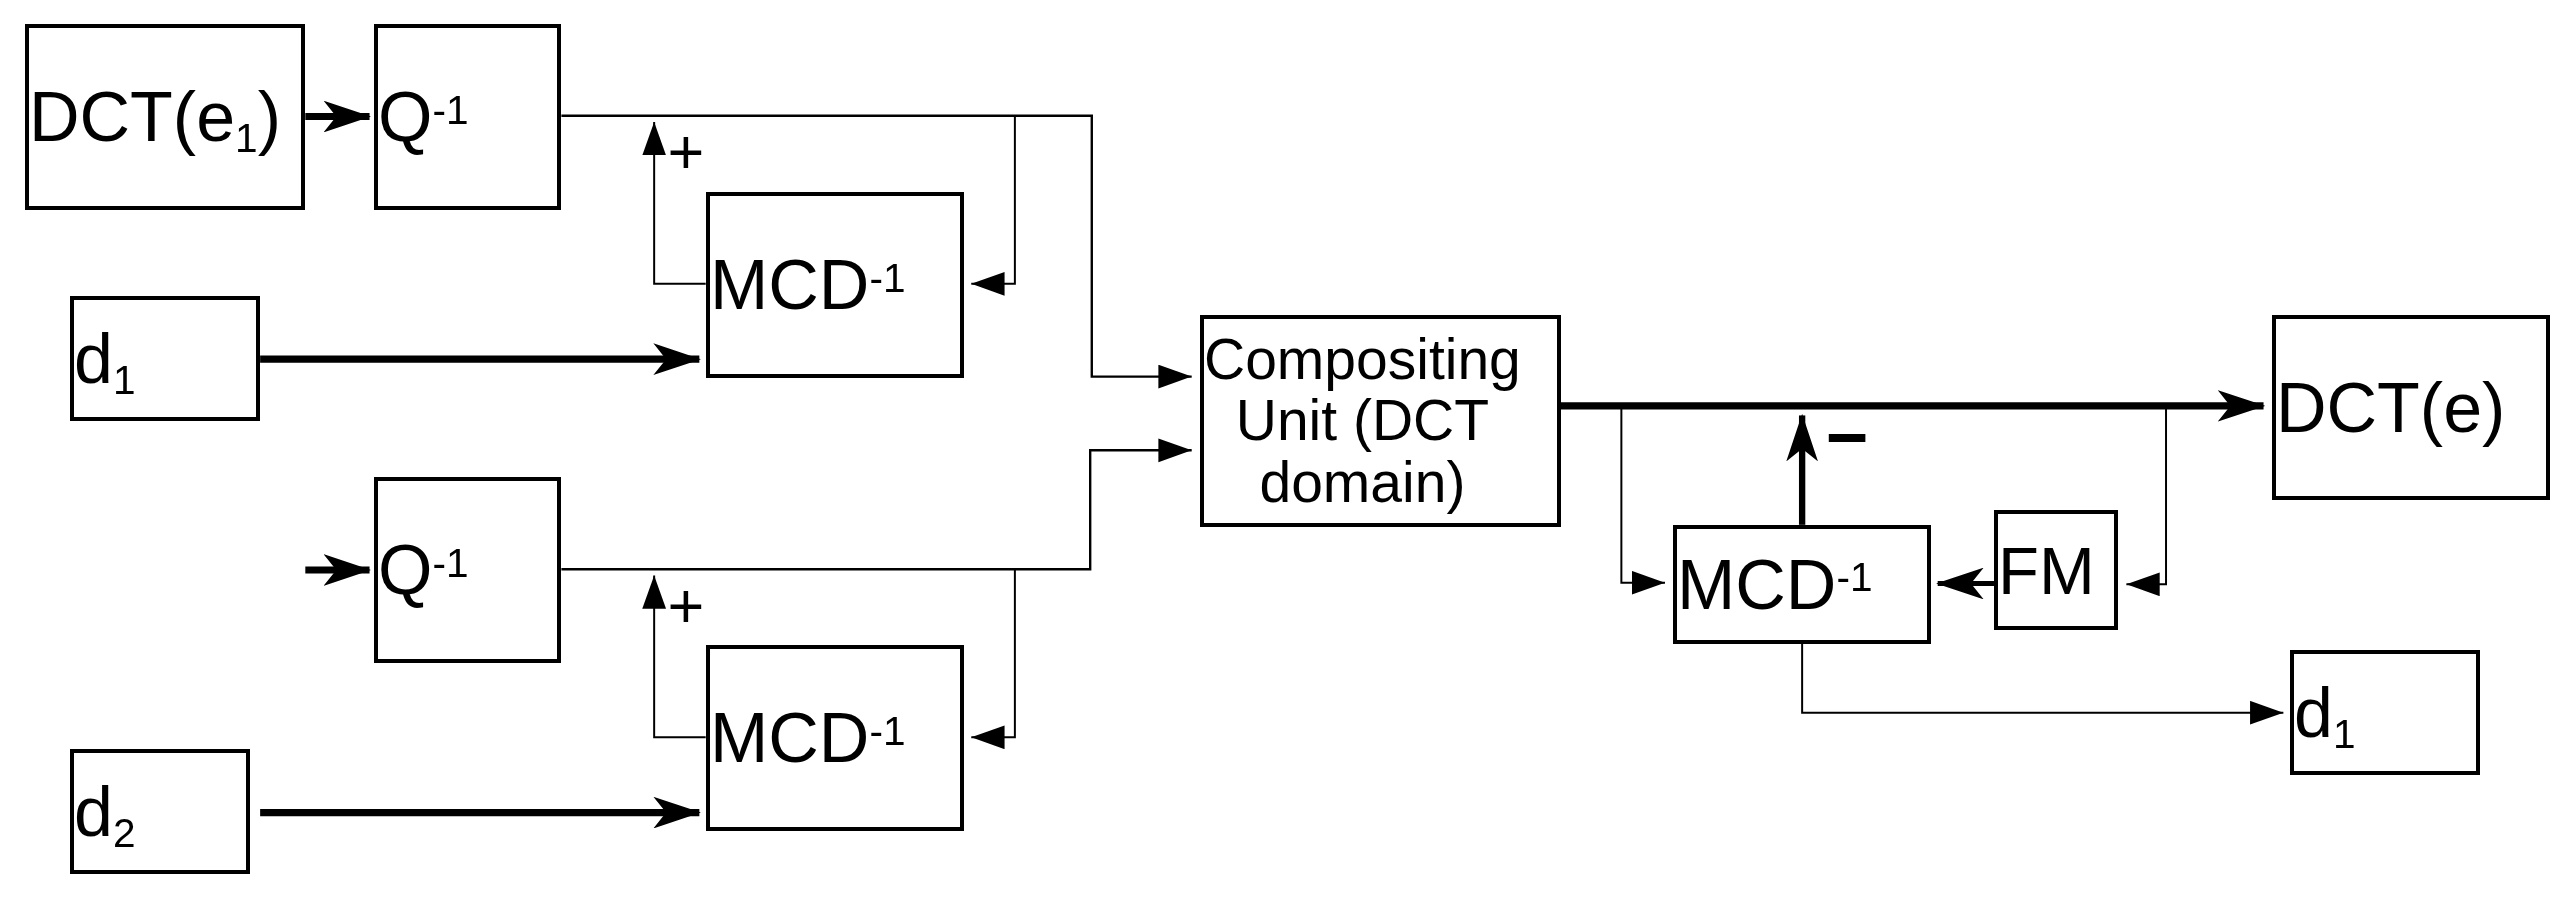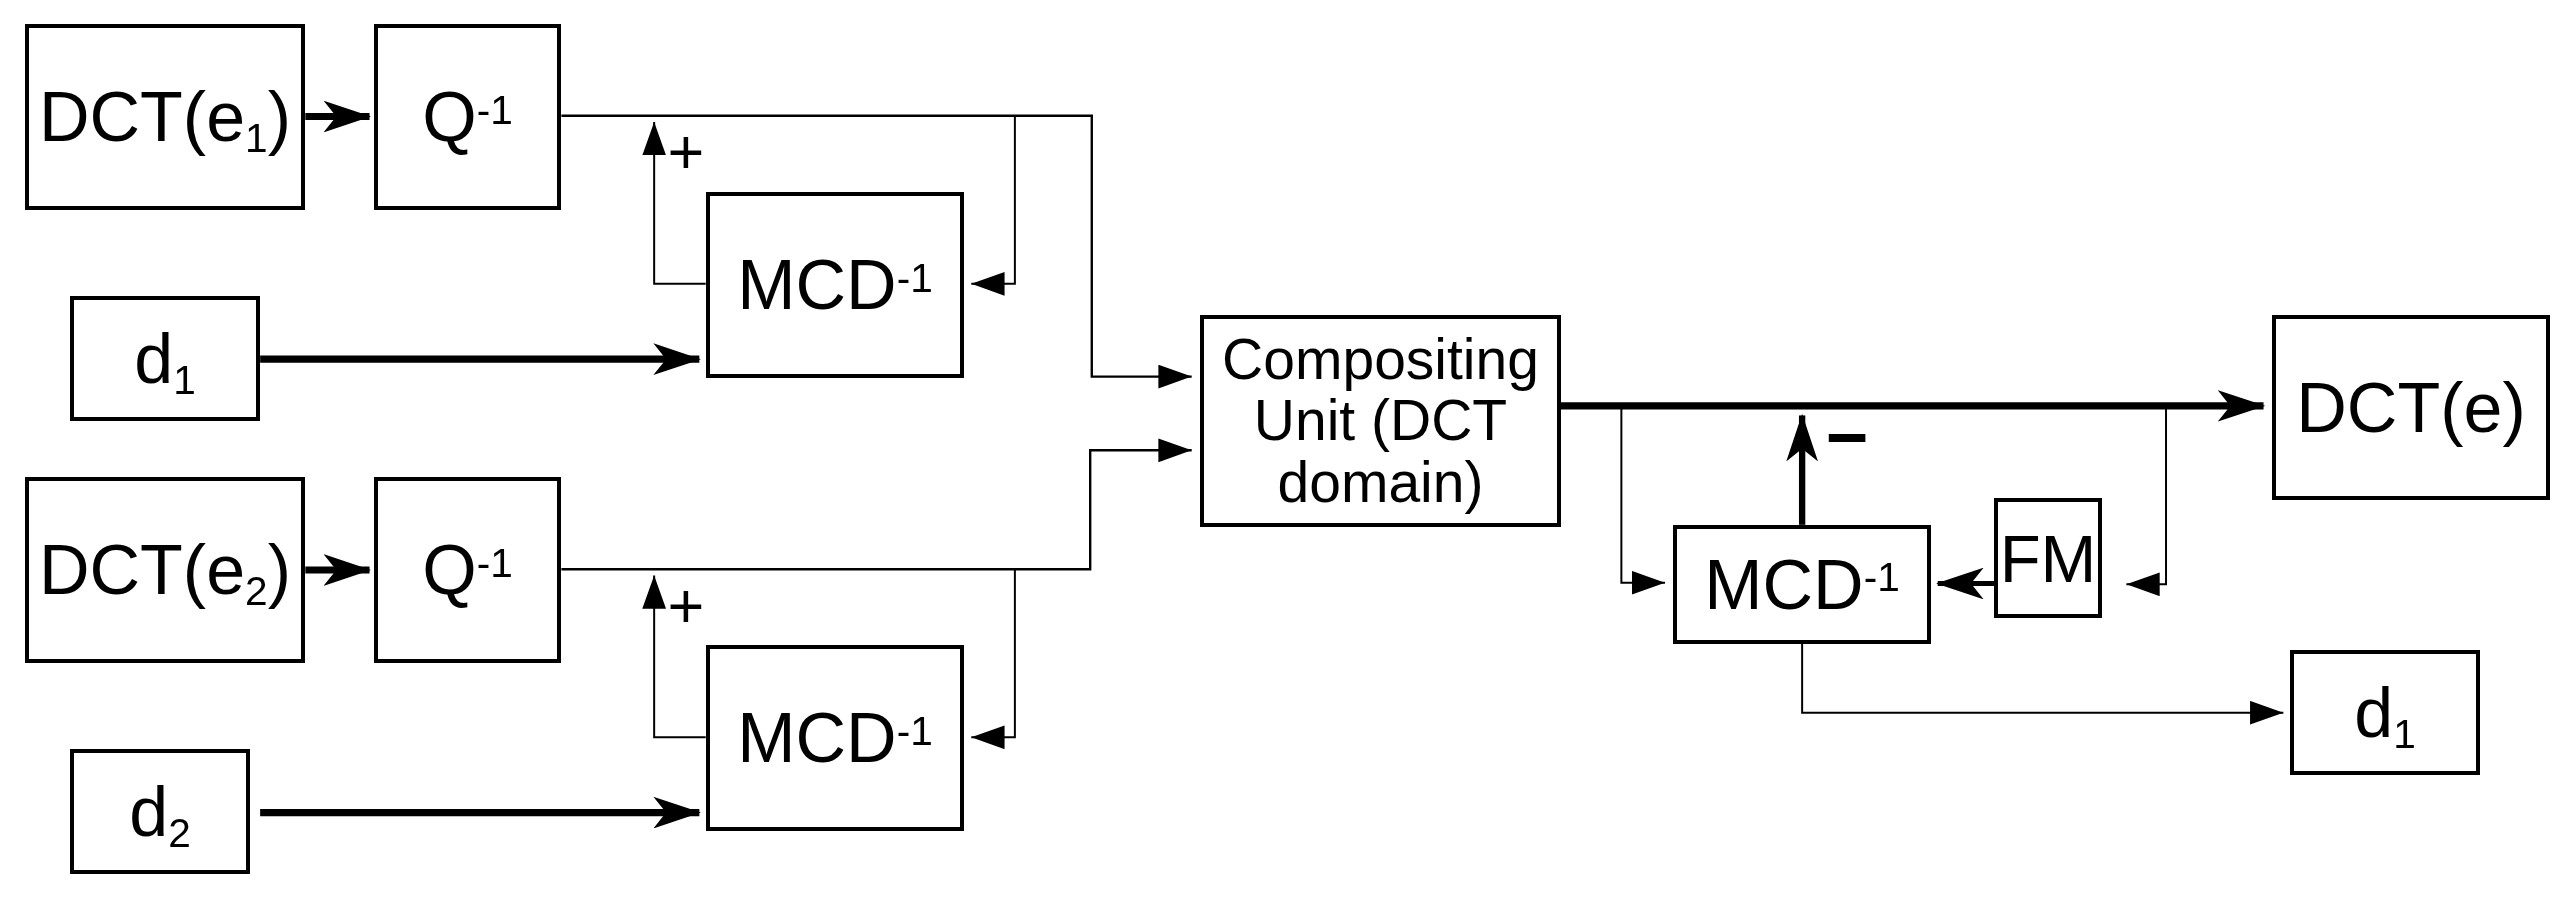--- a/index.html
+++ b/index.html
@@ -10,21 +10,21 @@
     font-family:"Liberation Sans","DejaVu Sans",sans-serif;
     color:#000;
     overflow:hidden;
   }
   .wires{position:absolute;left:0;top:0;width:2576px;height:903px;}
   .box{
     position:absolute;
     box-sizing:border-box;
     border:4.8px solid #000;
     background:#ffffff;
-    display:flex;align-items:center;justify-content:center;
+    display:flex;align-items:center;
     text-align:center;
   }
   .lbl{font-size:70px;line-height:1;white-space:nowrap;}
   .lbl sub{font-size:58%;vertical-align:baseline;position:relative;top:0.28em;}
   .lbl sup{font-size:58%;vertical-align:baseline;position:relative;top:-0.42em;}
   .comp-lbl{font-size:57px;line-height:1.08;}
   .op{
     position:absolute;
     transform:translate(-50%,-50%);
     font-size:63px;line-height:1;
@@ -76,23 +76,20 @@
   </div>
 
   <div class="box" style="left:70px;top:296px;width:190px;height:125px">
     <span class="lbl"><span>d</span><sub>1</sub></span>
   </div>
 
   <div class="box" style="left:706px;top:192px;width:258px;height:186px">
     <span class="lbl"><span>MCD</span><sup>-1</sup></span>
   </div>
 
-  <div class="box" style="left:25px;top:477px;width:280px;height:186px">
-    <span class="lbl"><span>DCT(e</span><sub>2</sub><span>)</span></span>
-  </div>
 
   <div class="box" style="left:374px;top:477px;width:187px;height:186px">
     <span class="lbl"><span>Q</span><sup>-1</sup></span>
   </div>
 
   <div class="box" style="left:70px;top:749px;width:180px;height:125px">
     <span class="lbl"><span>d</span><sub>2</sub></span>
   </div>
 
   <div class="box" style="left:706px;top:645px;width:258px;height:186px">
@@ -104,21 +101,21 @@
       <div>Compositing</div>
       <div>Unit (DCT</div>
       <div>domain)</div>
     </span>
   </div>
 
   <div class="box" style="left:1673px;top:525px;width:258px;height:119px">
     <span class="lbl"><span>MCD</span><sup>-1</sup></span>
   </div>
 
-  <div class="box" style="left:1994px;top:498px;width:108px;height:120px">
+  <div class="box" style="left:1994px;top:510px;width:124px;height:120px">
     <span class="lbl" style="font-size:67px"><span>FM</span></span>
   </div>
 
   <div class="box" style="left:2272px;top:315px;width:278px;height:185px">
     <span class="lbl"><span>DCT(e)</span></span>
   </div>
 
   <div class="box" style="left:2290px;top:650px;width:190px;height:125px">
     <span class="lbl"><span>d</span><sub>1</sub></span>
   </div>

